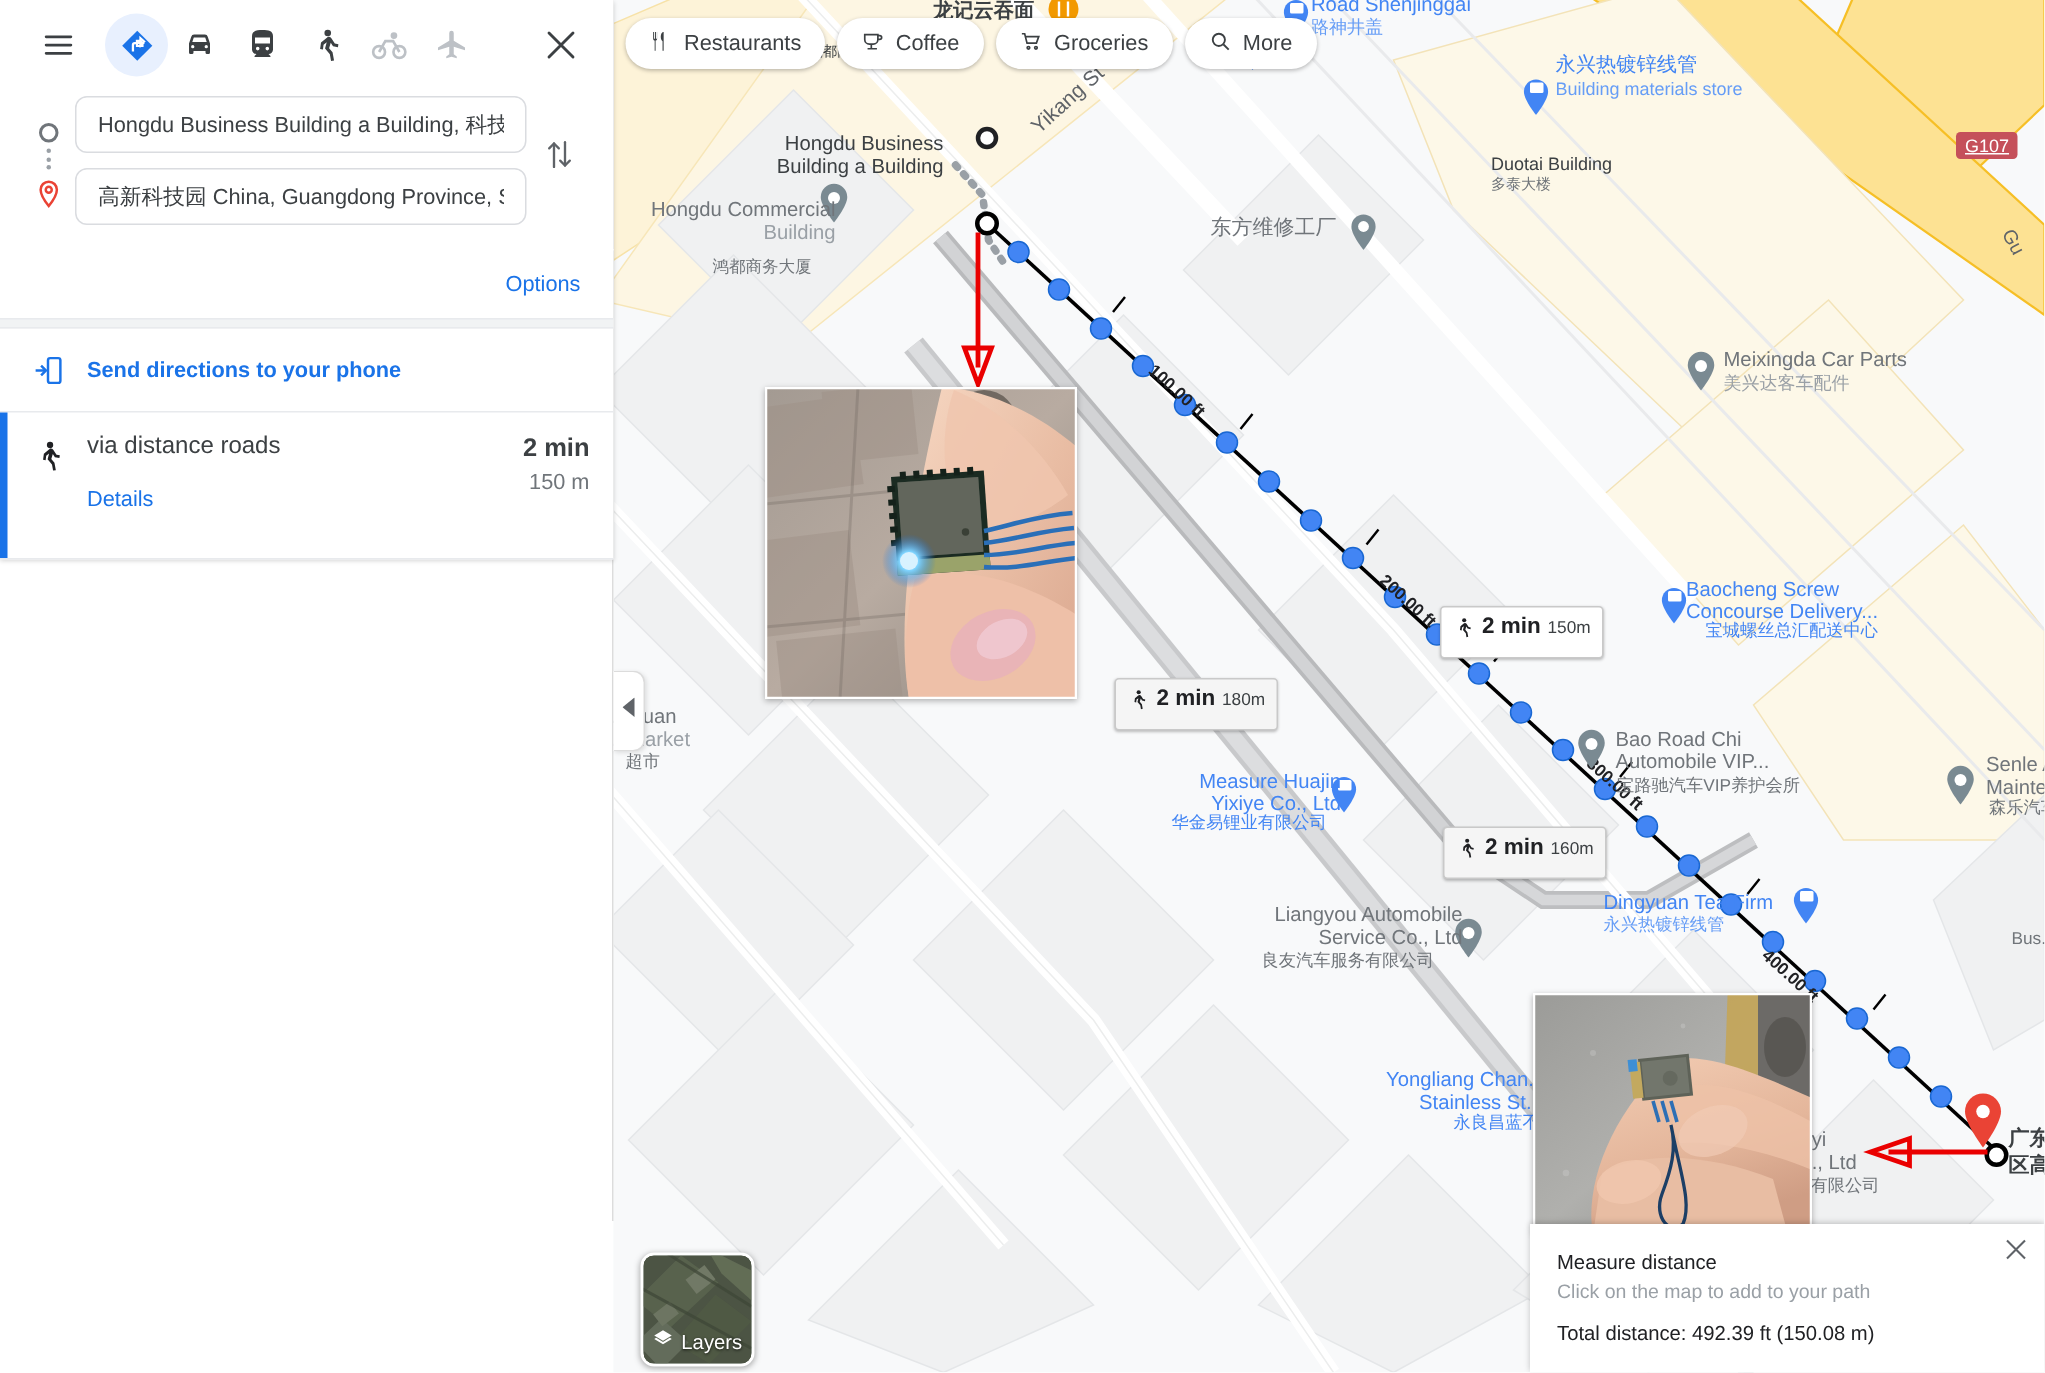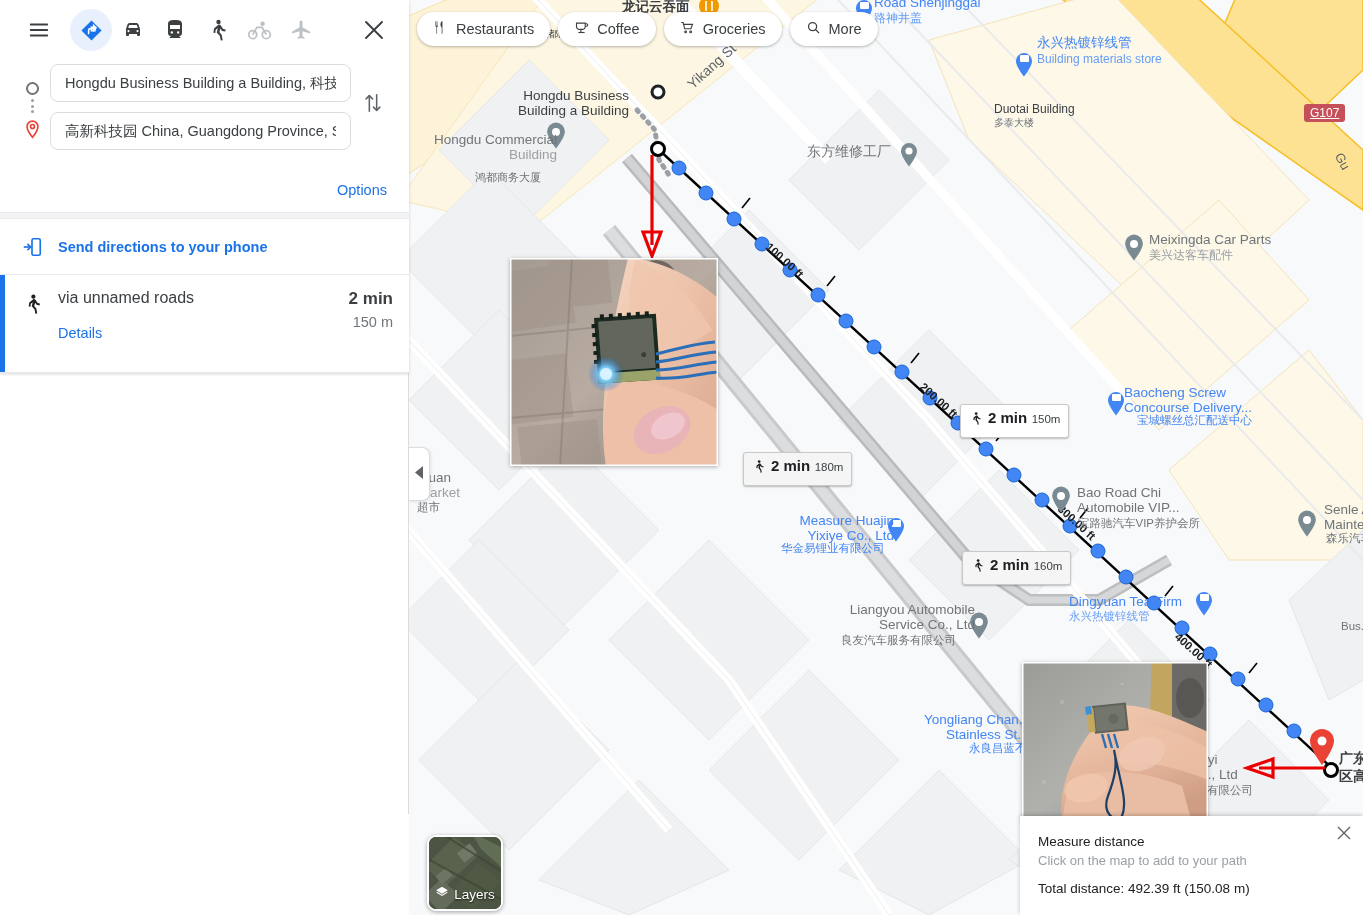--- a/index.html
+++ b/index.html
@@ -452,21 +452,21 @@
 
     <div class="mlabel bld" style="left:585px; top:102px; font-size:12px;">
       <span class="en">Duotai Building</span>
       <span class="zh" style="font-size:10px;">多泰大楼</span>
     </div>
 
     <div class="mlabel poi-grey" style="left:398px; top:143px; font-size:14px;">
         <span class="en">东方维修工厂</span>
       </div>
 
-    <div style="position:absolute; left:895px; top:104px; background:#c5505a; color:#fff; font-size:12px; padding:2px 6px; border-radius:3px; z-index:13;text-decoration:underline;"><span>G107</span></div>
+    <div style="position:absolute; left:895px; top:88px; background:#c5505a; color:#fff; font-size:12px; padding:2px 6px; border-radius:3px; z-index:13;text-decoration:underline;"><span>G107</span></div>
 
     <div class="mlabel road-lab" style="left:275px; top:80px; font-size:14px; transform:rotate(-42deg); transform-origin:left top;">
         <span class="en">Yikang St</span>
       </div>
     <div class="mlabel road-lab" style="left:936px; top:150px; font-size:13px; transform:rotate(62deg); transform-origin:left top;">Gu</div>
 
     <div class="mlabel poi-grey" style="left:740px; top:232px; font-size:13.5px;">
       <span class="en">Meixingda Car Parts</span>
       <span class="zh" style="font-size:12px;">美兴达客车配件</span>
     </div>
@@ -895,21 +895,21 @@
       </div>
 
       <div class="route-row">
         <div class="ic">
           <svg width="22" height="26" viewBox="0 0 24 24" fill="#202124">
               <circle cx="13.5" cy="4" r="2.3"></circle>
               <path d="M12.7 7.3 9 10.4l-.6 4.3 1.9.3.4-3.2 2.1-1.6-1.1 4.2 3.2 3.7.8 4.5 2-.3-1-5.4-2.3-2.8 1.1-3.6 1.5 2.4 3.3.6.3-2-2.4-.5-2.4-3.6a2.1 2.1 0 0 0-2.1-.9z"></path>
             </svg>
         </div>
         <div class="route-mid">
-          <div class="route-title">via unnamed roads</div>
+          <div class="route-title">via distance roads</div>
           <div class="route-details">Details</div>
         </div>
         <div class="route-right">
           <div class="route-time">2 min</div>
           <div class="route-dist">150 m</div>
         </div>
       </div>
 
     </div>
   </div>

